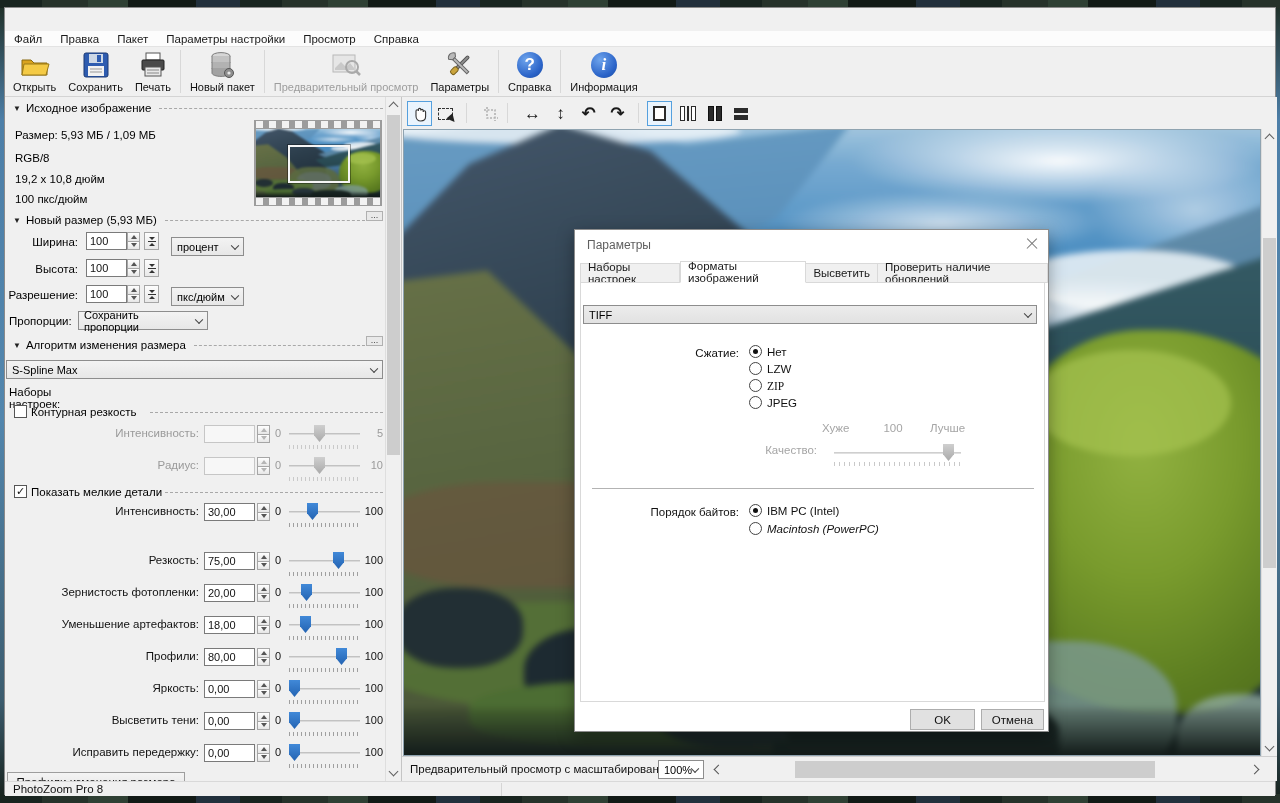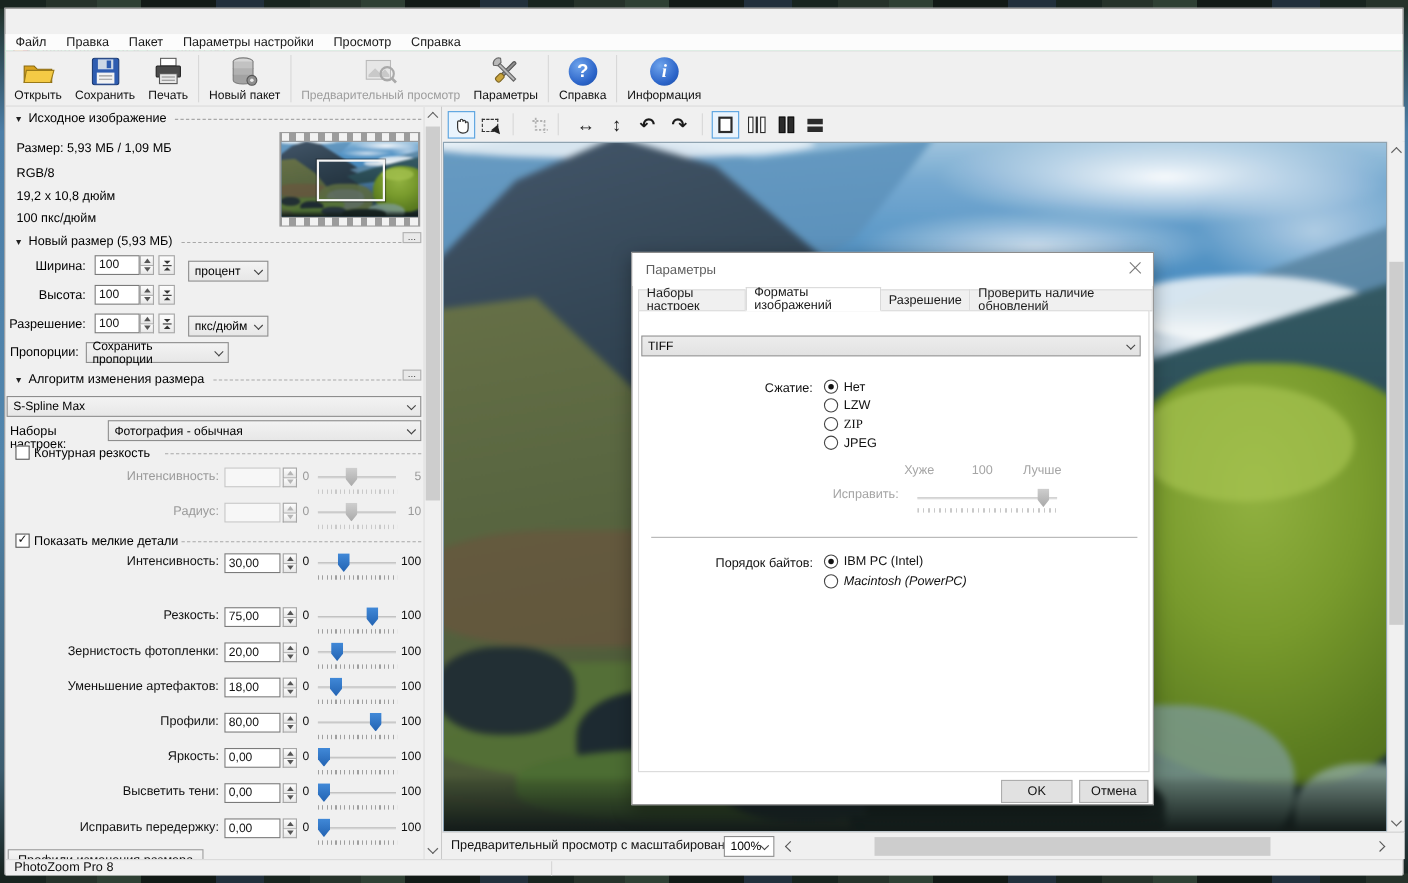--- a/index.html
+++ b/index.html
@@ -431,24 +431,20 @@
       <span>Алгоритм изменения размера</span>
       <span class="dash"></span>
     </div>
     <div class="morebtn" style="left:361px;top:239px;">...</div>
 
     <div class="combo" style="left:1px;top:263px;width:377px;">
       <span>S-Spline Max</span>
       <i class="chev"></i>
     </div>
     <div class="slabel" style="left:0;top:289px;width:90px;text-align:left;padding-left:4px;">Наборы настроек:</div>
-    <div class="combo" style="left:93px;top:285px;width:285px;">
-      <span>Фотография - обычная</span>
-      <i class="chev"></i>
-    </div>
 
     <div class="cbox" style="left:9px;top:308px;"></div>
     <div class="slabel" style="left:26px;top:309px;text-align:left;">Контурная резкость</div>
     <div style="position:absolute;left:145px;top:315px;width:233px;border-top:1px dashed #a8a8a8;"></div>
 
     <div class="srow dis" style="top:328px;">
       <div class="lb">Интенсивность:</div>
       <div class="field dis" style="left:199px;top:0;width:51px;"></div>
       <div class="spin dis" style="left:252px;top:0;">
         <div>
@@ -731,21 +727,21 @@
   </div>
 
   <div class="dialog">
     <div class="dtitle">
       <div class="t">Параметры</div>
       <div class="dclose"></div>
     </div>
     <div class="tabbar">
       <div class="tab">Наборы настроек</div>
       <div class="tab active">Форматы изображений</div>
-      <div class="tab">Разрешение</div>
+      <div class="tab">Высветить</div>
       <div class="tab">Проверить наличие обновлений</div>
     </div>
     <div class="dpane"></div>
 
     <div class="combo dcombo">
       <span>TIFF</span>
       <i class="chev"></i>
     </div>
 
     <div class="dlabel" style="left:60px;top:117px;width:104px;">Сжатие:</div>
@@ -754,21 +750,21 @@
     <div class="radio" style="left:174px;top:132px;"></div>
     <div class="rlabel" style="left:192px;top:133px;">LZW</div>
     <div class="radio" style="left:174px;top:149px;"></div>
     <div class="rlabel" style="left:192px;top:150px;font-family:Liberation Serif, serif;">ZIP</div>
     <div class="radio" style="left:174px;top:166px;"></div>
     <div class="rlabel" style="left:192px;top:167px;">JPEG</div>
 
     <div class="rlabel gray" style="left:247px;top:192px;">Хуже</div>
     <div class="rlabel gray" style="left:303px;top:192px;width:30px;text-align:center;">100</div>
     <div class="rlabel gray" style="left:355px;top:192px;">Лучше</div>
-    <div class="dlabel gray" style="left:140px;top:214px;width:102px;">Исправить:</div>
+    <div class="dlabel gray" style="left:140px;top:214px;width:102px;">Качество:</div>
     <div class="qtrack"></div>
     <div class="thumb gray" style="left:368px;top:214px;"></div>
     <div class="qticks"></div>
 
     <div class="dsep"></div>
 
     <div class="dlabel" style="left:58px;top:276px;width:106px;">Порядок байтов:</div>
     <div class="radio on" style="left:174px;top:274px;"></div>
     <div class="rlabel" style="left:192px;top:275px;">IBM PC (Intel)</div>
     <div class="radio" style="left:174px;top:292px;"></div>

